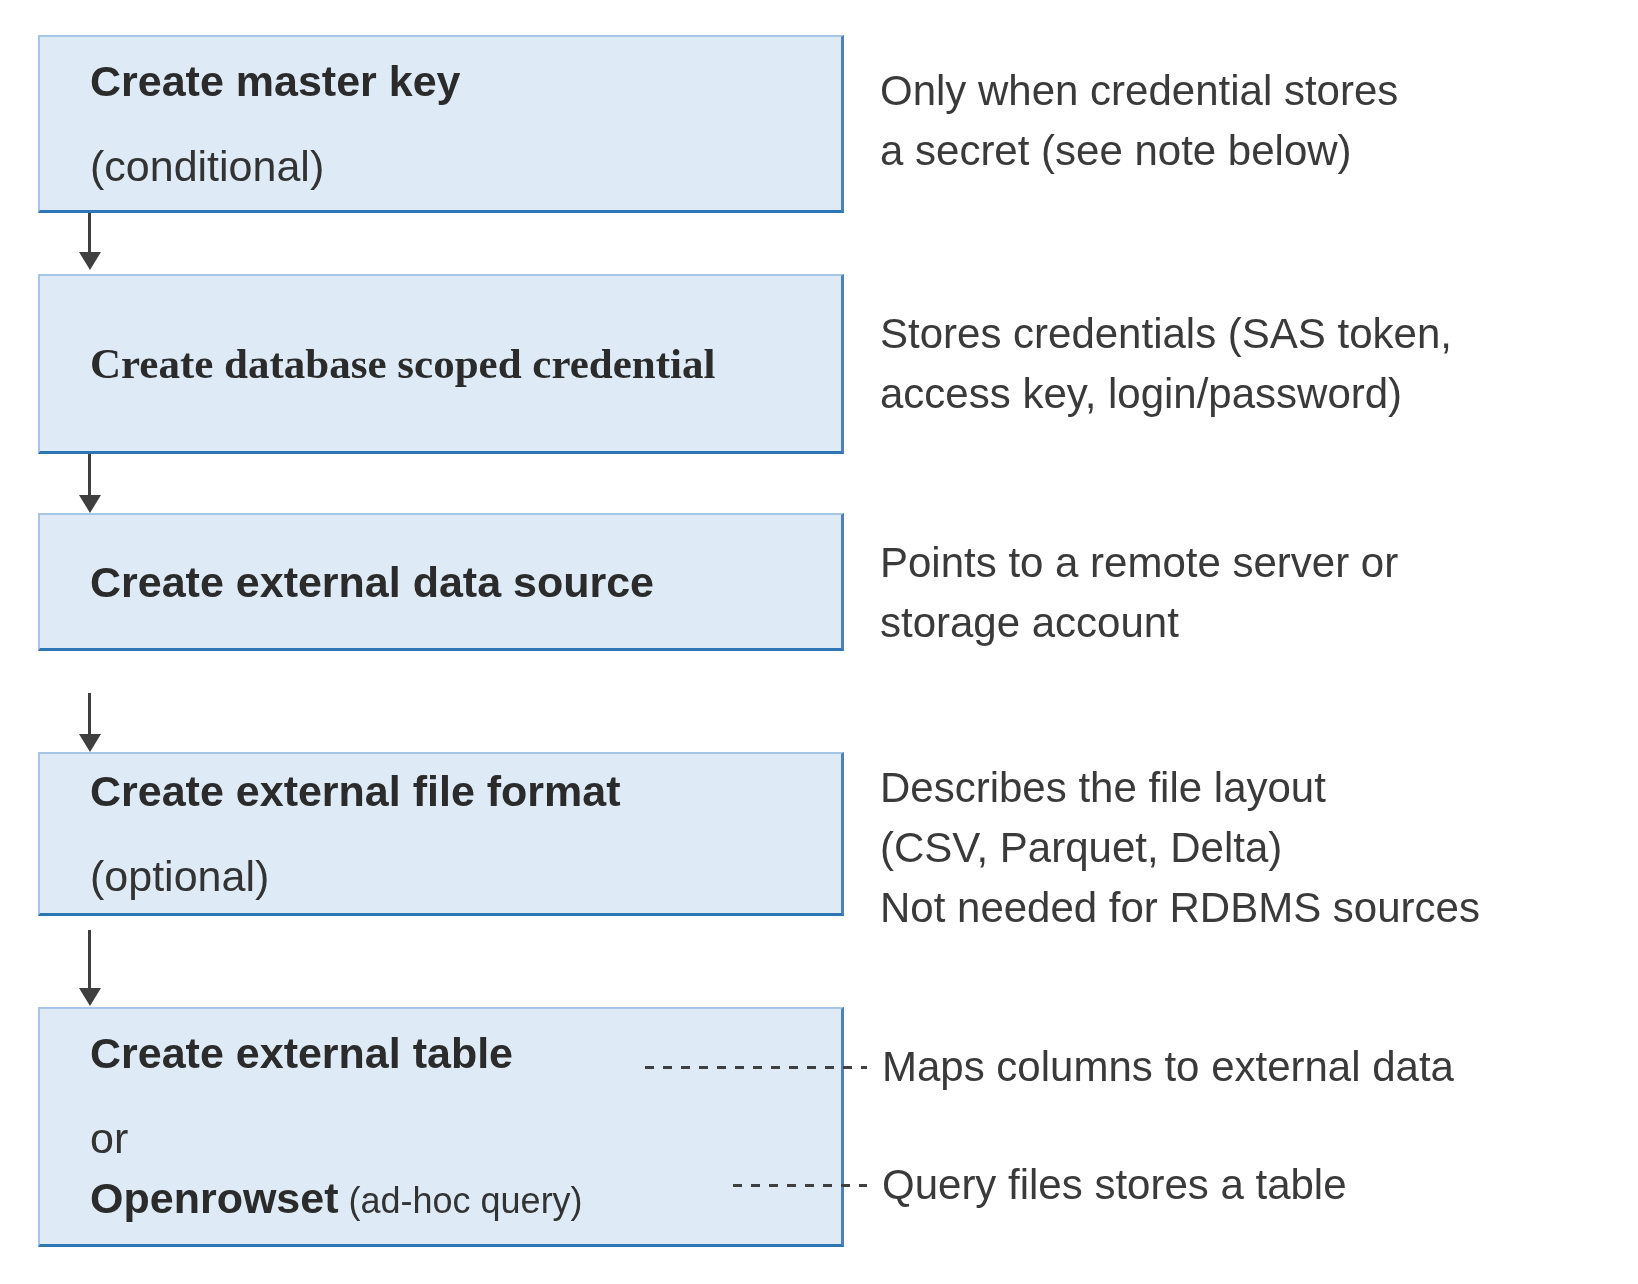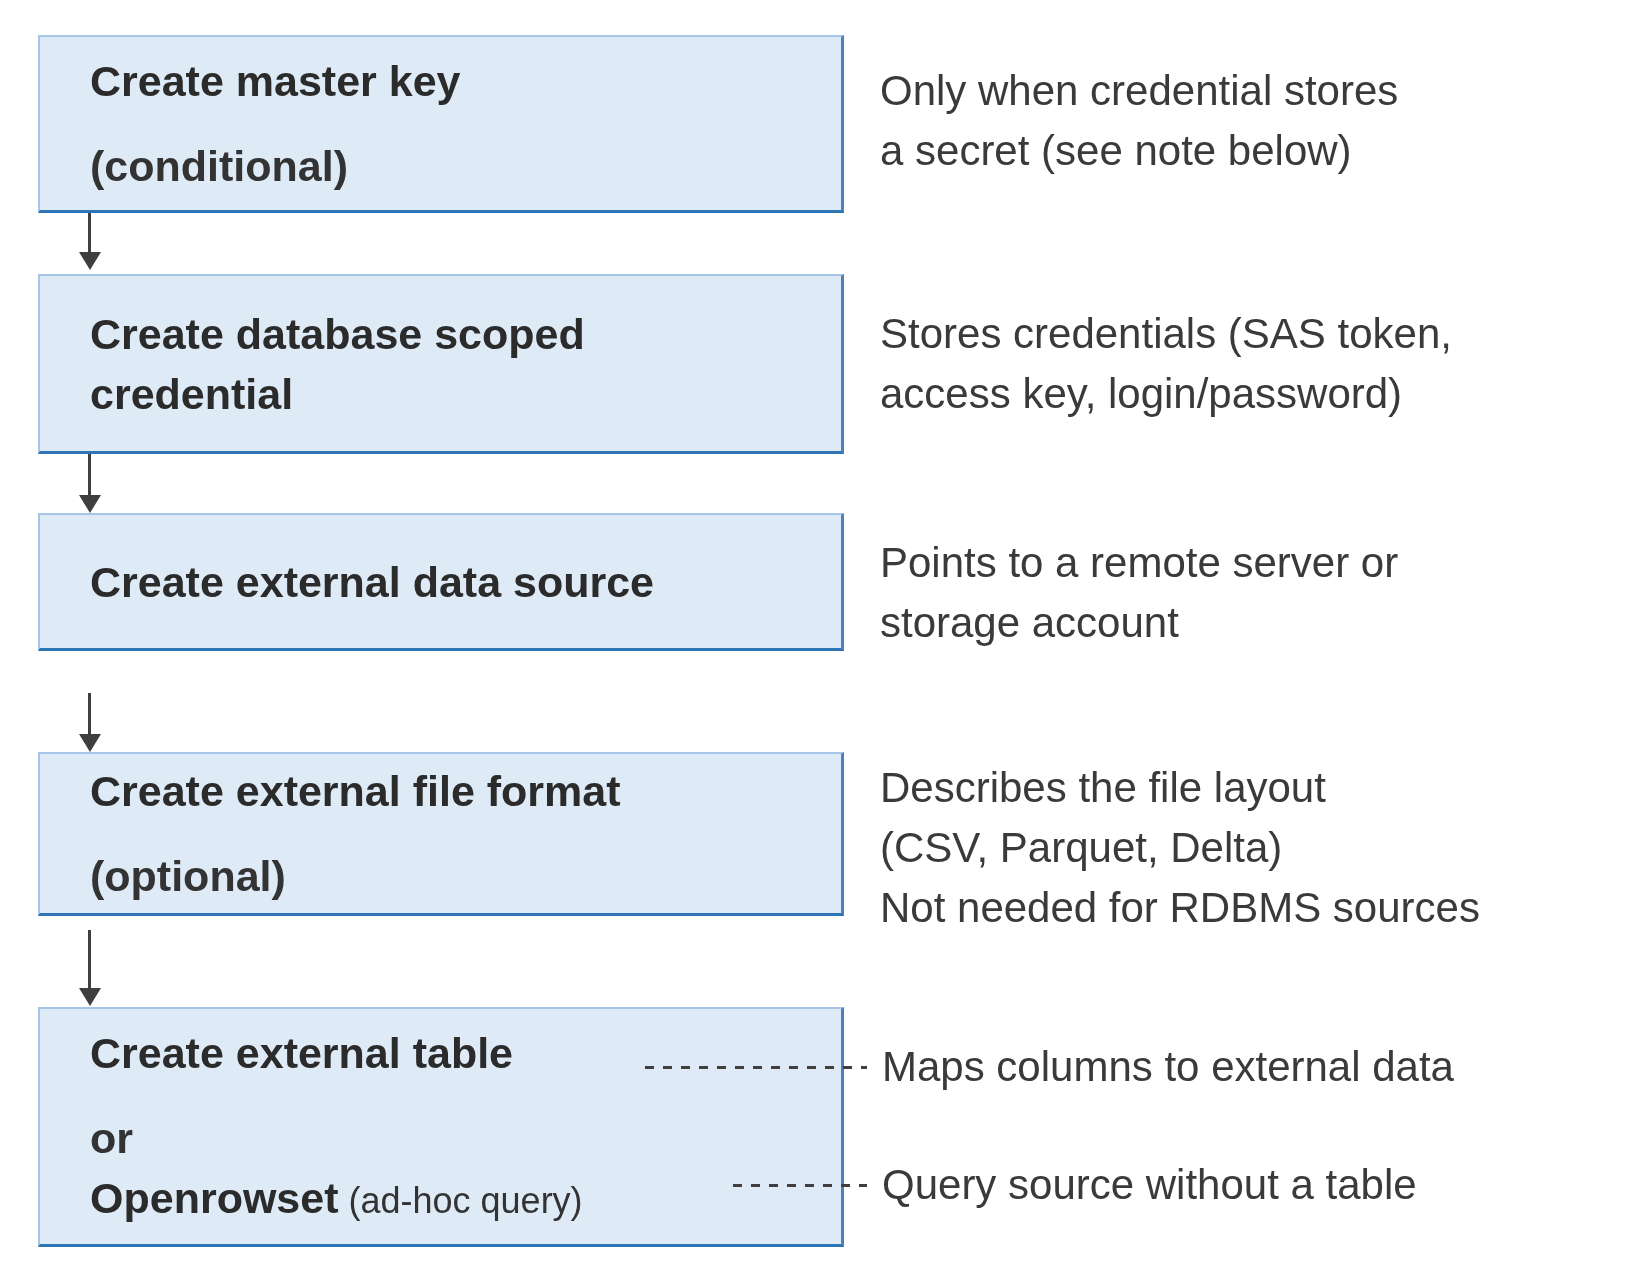--- a/index.html
+++ b/index.html
@@ -16,21 +16,21 @@
     border-bottom:3px solid #2e75b6;
     display:flex; flex-direction:column; justify-content:center;
     align-items:flex-start; padding-left:50px;
   }
   .box-title {
     font-size:43px; font-weight:bold; color:#2b2b2b; line-height:60px;
     max-width:700px;
   }
   .nowrap { white-space:nowrap; }
   .box-subtitle {
-    font-size:43px; font-weight:bold; color:#333333; line-height:60px;
+    font-size:43px; font-weight:normal; color:#333333; line-height:60px;
     white-space:nowrap;
     margin-top:25px;
   }
   .title-inline { font-size:43px; font-weight:bold; color:#2b2b2b; line-height:60px; }
   .subtitle-inline { font-size:36px; font-weight:normal; color:#333333; line-height:60px; }
   .arrow {
     position:absolute; left:88px; width:3px; background:#3f3f3f;
   }
   .arrow::after {
     content:''; position:absolute; top:100%; left:50%;
@@ -53,21 +53,21 @@
 <body>
 
 <div class="stage">
 
   <div class="box" style="top:35px;height:178px;text-align:right;">
     <div class="box-title nowrap">Create master key</div>
     <div class="box-subtitle">(conditional)</div>
   </div>
   <div class="arrow" style="top:213px;height:39px;"></div>
 
-  <div class="box" style="top:274px;height:180px;">
+  <div class="box" style="top:274px;height:180px;font-family:Liberation Serif, serif;">
     <div class="box-title">Create database scoped credential</div>
   </div>
   <div class="arrow" style="top:454px;height:41px;"></div>
 
   <div class="box" style="top:513px;height:138px;">
     <div class="box-title nowrap">Create external data source</div>
   </div>
   <div class="arrow" style="top:693px;height:41px;"></div>
 
   <div class="box" style="top:752px;height:164px;text-align:center;">
@@ -101,15 +101,15 @@
   </div>
 
   <div class="note" style="top:1037px;left:882px;">Maps columns to external data</div>
 
   <div class="note" style="top:758px;">
     <div>Describes the file layout</div>
     <div>(CSV, Parquet, Delta)</div>
     <div>Not needed for RDBMS sources</div>
   </div>
 
-  <div class="note" style="top:1155px;left:882px;">Query source without a table</div>
+  <div class="note" style="top:1155px;left:882px;">Query files stores a table</div>
 
 </div>
 
 </body></html>

